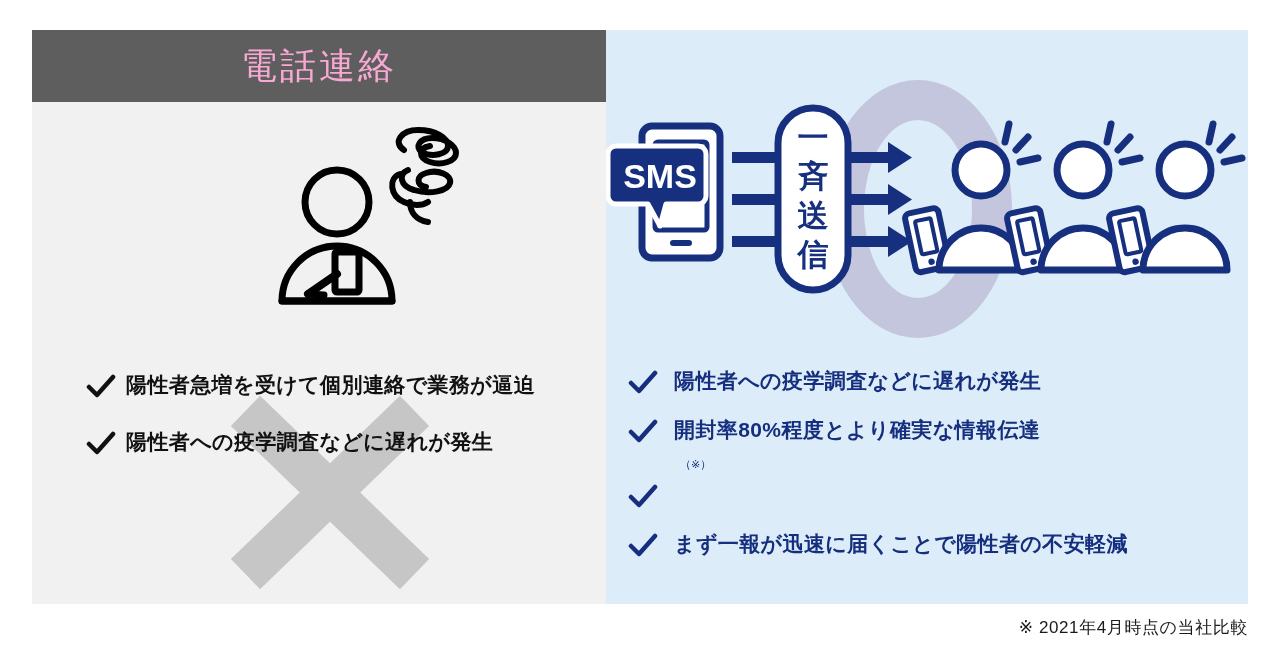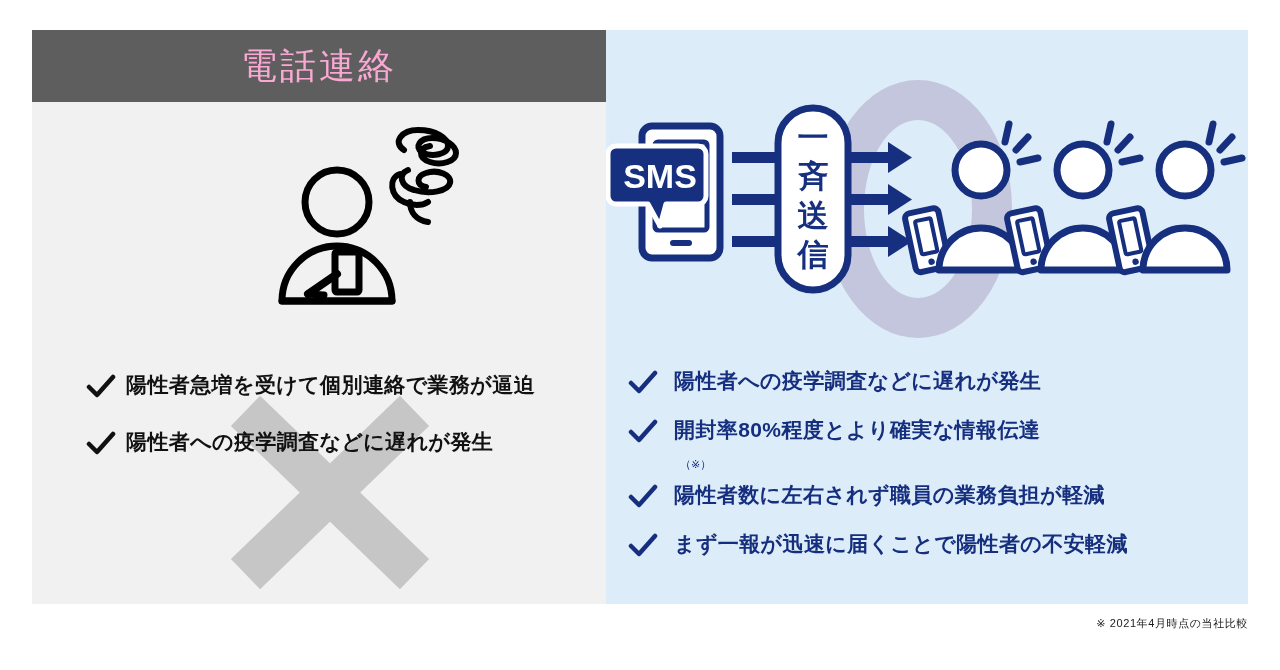--- a/index.html
+++ b/index.html
@@ -140,21 +140,21 @@
     color: #152e7e;
     margin-top: 1px;
     margin-left: 52px;
   }
 
   
   .footnote {
     position: absolute;
     right: 32px;
     top: 616px;
-    font-size: 11px;
+    font-size: 17px;
     color: #1a1a1a;
     letter-spacing: 0.6px;
     white-space: nowrap;
   }
 </style>
 </head>
 <body>
 
 <div class="stage">
 
@@ -335,21 +335,20 @@
           </svg>
           <span class="bullet-text">開封率80%程度とより確実な情報伝達</span>
         </div>
         <span class="bullet-sub">（※）</span>
       </div>
 
       <div class="bullet" style="margin-top:10px">
         <svg class="bullet-check" viewBox="0 0 30 28">
           <path d="M3 14 L11 22 L27 4" fill="none" stroke="#152e7e" stroke-width="4.5" stroke-linecap="round" stroke-linejoin="round"></path>
         </svg>
-        <span class="bullet-text">陽性者数に左右されず職員の業務負担が軽減</span>
       </div>
 
       <div class="bullet">
         <svg class="bullet-check" viewBox="0 0 30 28">
           <path d="M3 14 L11 22 L27 4" fill="none" stroke="#152e7e" stroke-width="4.5" stroke-linecap="round" stroke-linejoin="round"></path>
         </svg>
         <span class="bullet-text">まず一報が迅速に届くことで陽性者の不安軽減</span>
       </div>
 
     </div>

